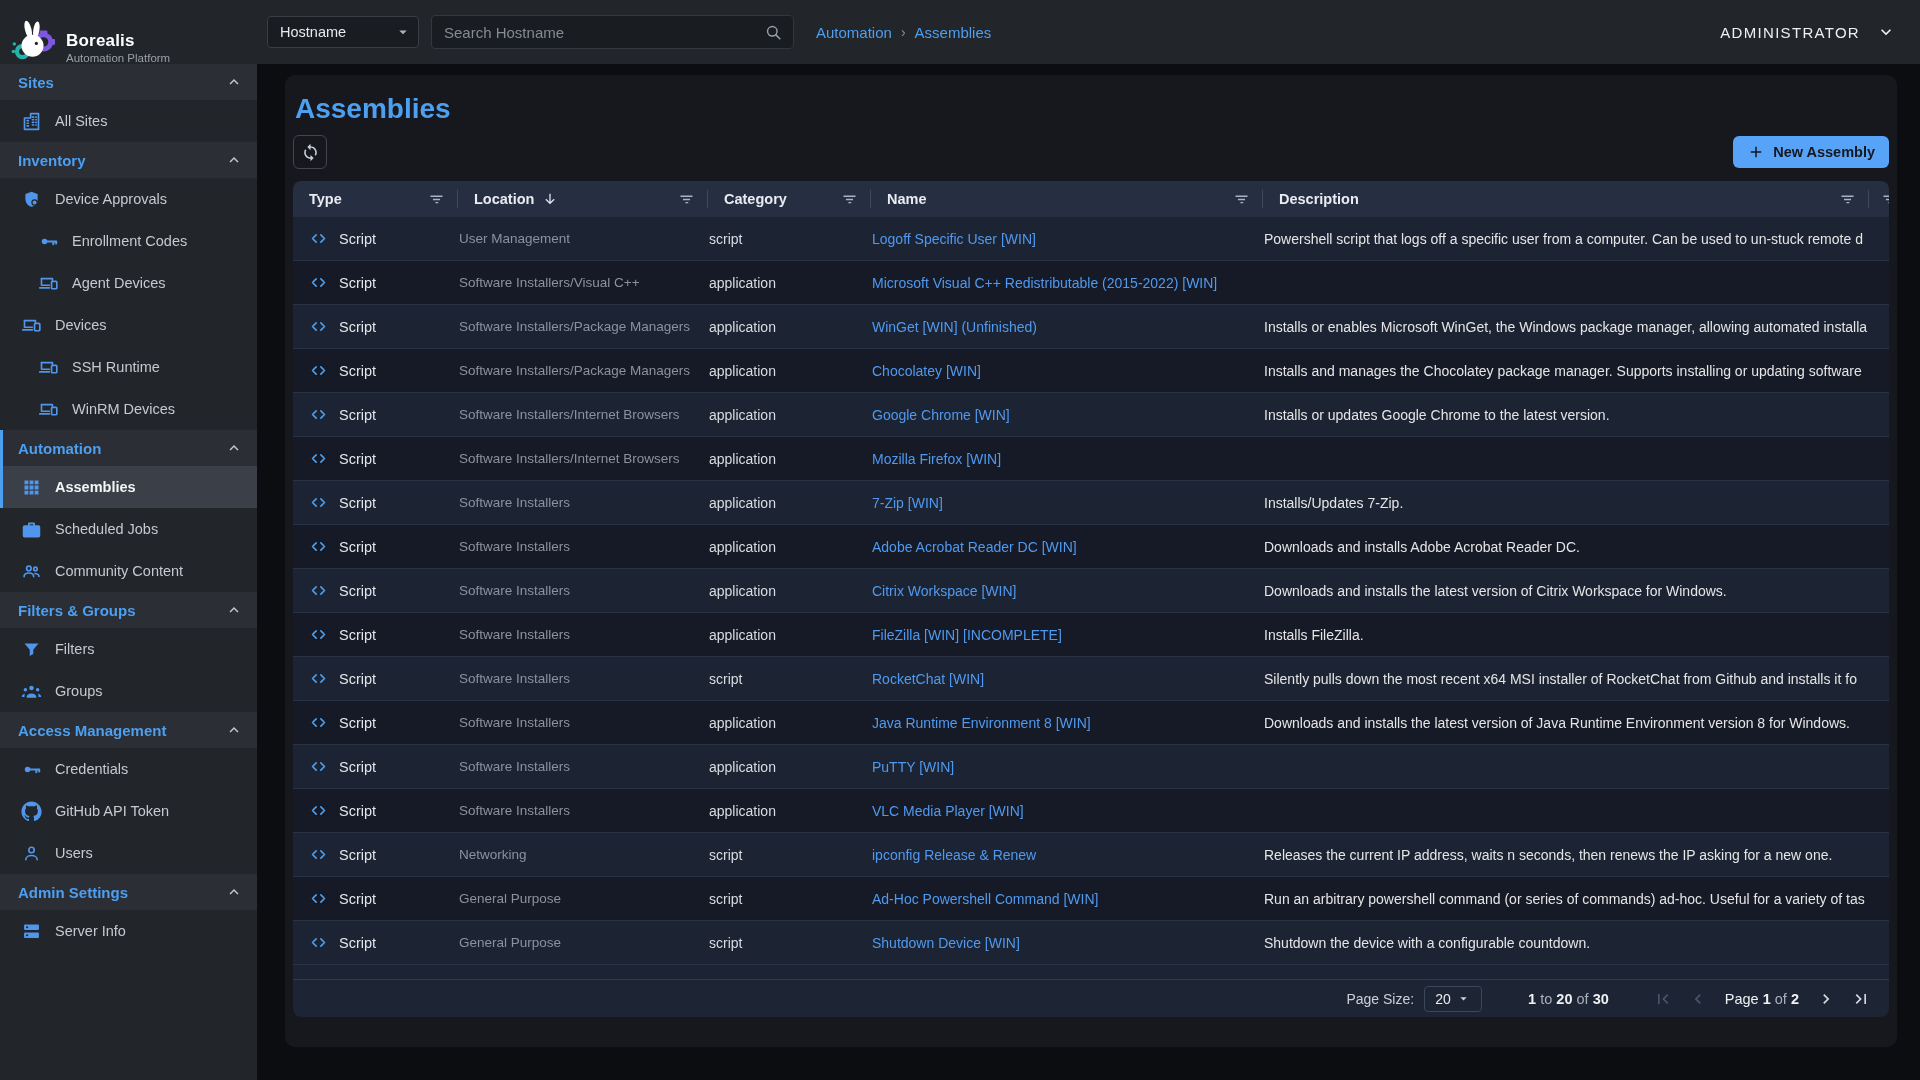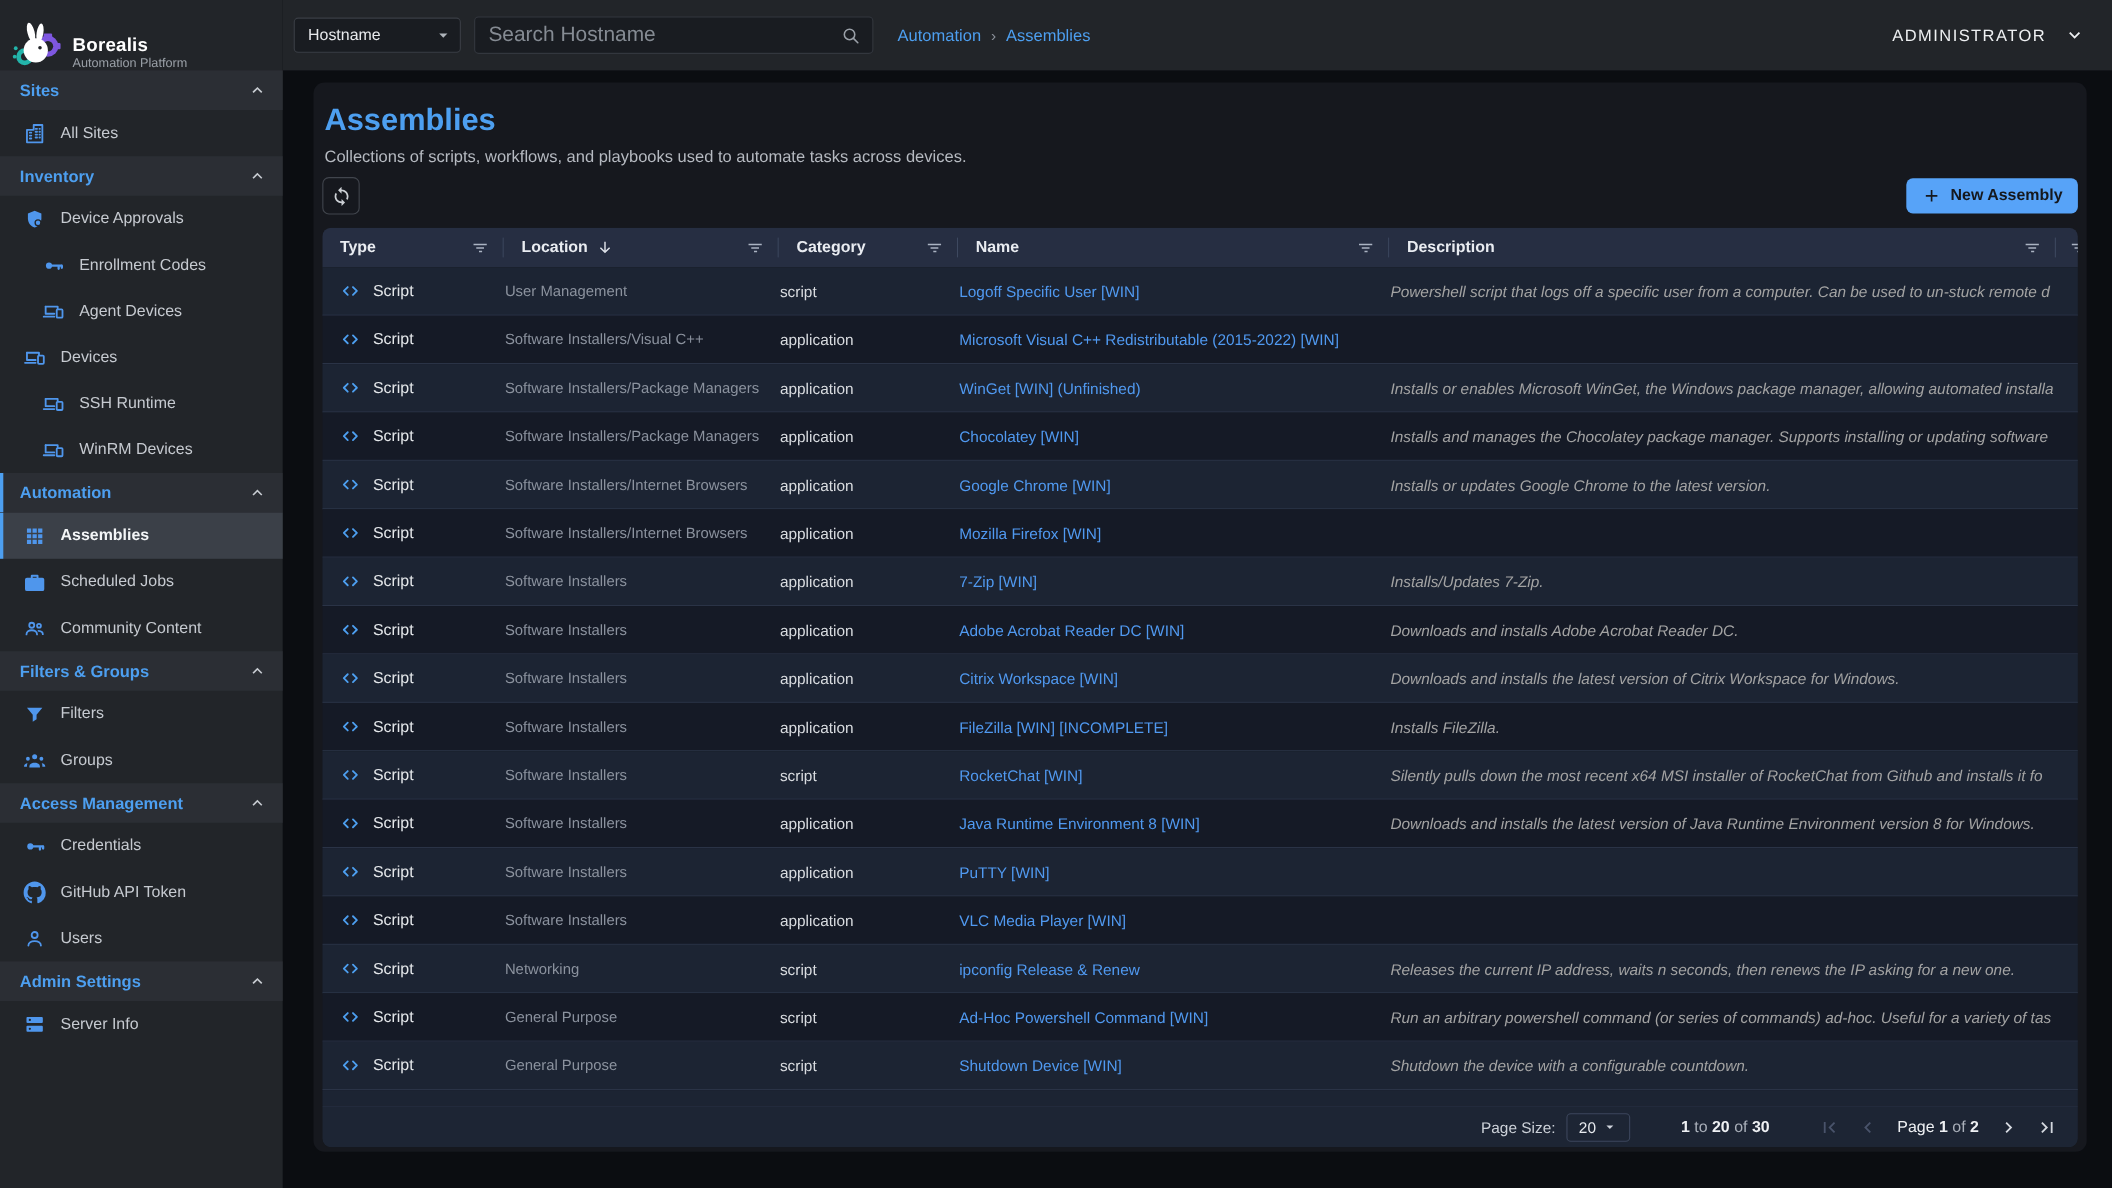--- a/index.html
+++ b/index.html
@@ -25,21 +25,21 @@
 
   
   .main { flex:1; display:flex; flex-direction:column; min-width:0; }
   .topbar { height:64px; flex:none; background:#222529; display:flex; align-items:center; padding:0 24px 0 10px; }
   .hostname-select { width:152px; height:32px; background:#191c21; border:1px solid #3a3e45; border-radius:4px;
                      display:flex; align-items:center; justify-content:space-between; padding:0 6px 0 12px;
                      color:#e8eaed; font-size:14.5px; cursor:pointer; }
   .caret { width:18px; height:18px; color:#aeb3ba; }
   .search-box { width:363px; height:34px; background:#191c21; border:1px solid #33373e; border-radius:4px;
                 display:flex; align-items:center; padding:0 10px 0 12px; margin-left:12px; }
-  .search-box input { flex:1; background:transparent; border:none; outline:none; color:#ef4444; font-size:19px; font-family:inherit; }
+  .search-box input { flex:1; background:transparent; border:none; outline:none; color:#ef4444; font-size:15px; font-family:inherit; }
   .search-box input::placeholder { color:#858b93; }
   .search-ico { width:19px; height:19px; color:#9aa0a8; }
   .breadcrumb { display:flex; align-items:center; gap:9px; margin-left:22px; font-size:15px; }
   .crumb { color:#4d9ff0; text-decoration:none; cursor:pointer; }
   .crumb-sep { color:#8a9099; font-size:14px; }
   .top-spacer { flex:1; }
   .user-menu { display:flex; align-items:center; gap:16px; color:#eef0f2; font-size:15px; letter-spacing:1.3px; cursor:pointer; }
   .user-menu .chev { color:#eef0f2; width:20px; height:20px; }
 
   
@@ -64,21 +64,21 @@
   .th .filter { width:17px; height:17px; color:#aab3c2; margin-left:auto; flex:none; }
   .th .colsep { width:1px; height:18px; background:#3e4960; margin-left:12px; flex:none; }
   .th .clipped { margin-left:12px; margin-right:-9px; }
   .col0 { width:165px; } .col1 { width:250px; } .col2 { width:163px; } .col3 { width:392px; } .col4 { flex:1; }
 
   .tr { display:flex; height:44px; align-items:center; border-bottom:1px solid #2a3346; cursor:pointer; }
   .tr.odd { background:#1c2433; } .tr.even { background:#151a26; }
   .td { padding-left:16px; height:100%; display:flex; align-items:center; overflow:hidden; white-space:nowrap; flex:none; }
   .c-type { width:150px; } .c-loc { width:250px; color:#8b929e; font-size:13.5px; }
   .c-cat { width:163px; color:#d9dce0; font-size:14px; } .c-name { width:392px; }
-  .c-desc { flex:1; color:#a3a3a3; font-size:14px;font-style:italic; }
+  .c-desc { flex:1; color:#e5e5e5; font-size:14px; }
   .code-ico { width:19px; height:19px; color:#4d9ff0; margin-right:11px; flex:none; }
   .type-text { color:#e4e7ea; font-size:14.5px; }
   .name-link { color:#5099f0; font-size:14px; text-decoration:none; cursor:pointer; }
   .partial-row { height:14px; background:#1c2433; }
 
   
   .pagination { height:38px; background:#1d2534; border-top:1px solid #2e3a52; display:flex; align-items:center;
                 justify-content:flex-end; padding-right:18px; border-radius:0 0 8px 8px; }
   .psize-label { color:#ccd1d8; font-size:14px; }
   .psize-box { margin-left:10px; width:58px; height:26px; border:1px solid #3c465c; border-radius:4px;
@@ -308,21 +308,20 @@
         <svg class="chev" viewBox="0 0 24 24">
             <path d="M16.59 8.59L12 13.17 7.41 8.59 6 10l6 6 6-6z" fill="currentColor"></path>
           </svg>
       </div>
     </header>
 
     <div class="content">
       <div class="panel">
 
         <h1 class="page-title">Assemblies</h1>
-        <p class="page-desc">Collections of scripts, workflows, and playbooks used to automate tasks across devices.</p>
 
         <div class="toolbar">
           <button class="refresh-btn">
             <svg viewBox="0 0 24 24">
                 <path fill="currentColor" d="M12 4V1L8 5l4 4V6c3.31 0 6 2.69 6 6 0 1.01-.25 1.97-.7 2.8l1.46 1.46A7.93 7.93 0 0 0 20 12c0-4.42-3.58-8-8-8zm0 14c-3.31 0-6-2.69-6-6 0-1.01.25-1.97.7-2.8L5.24 7.74A7.93 7.93 0 0 0 4 12c0 4.42 3.58 8 8 8v3l4-4-4-4v3z"></path>
               </svg>
           </button>
           <button class="new-btn">
             <svg viewBox="0 0 24 24">
                 <path fill="currentColor" d="M19 13h-6v6h-2v-6H5v-2h6V5h2v6h6z"></path>

